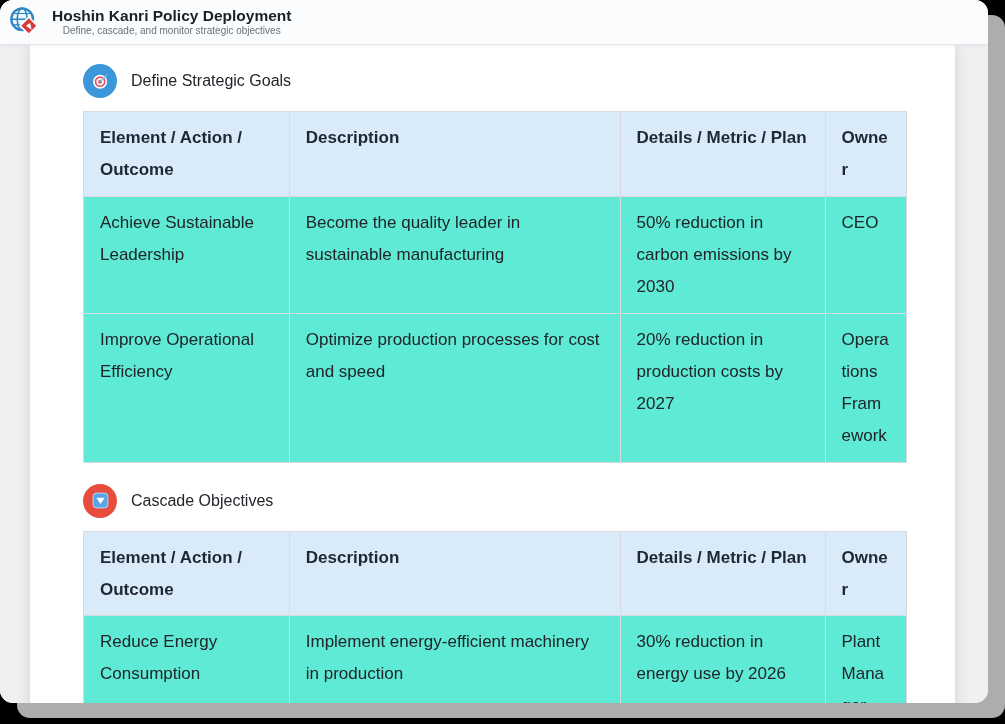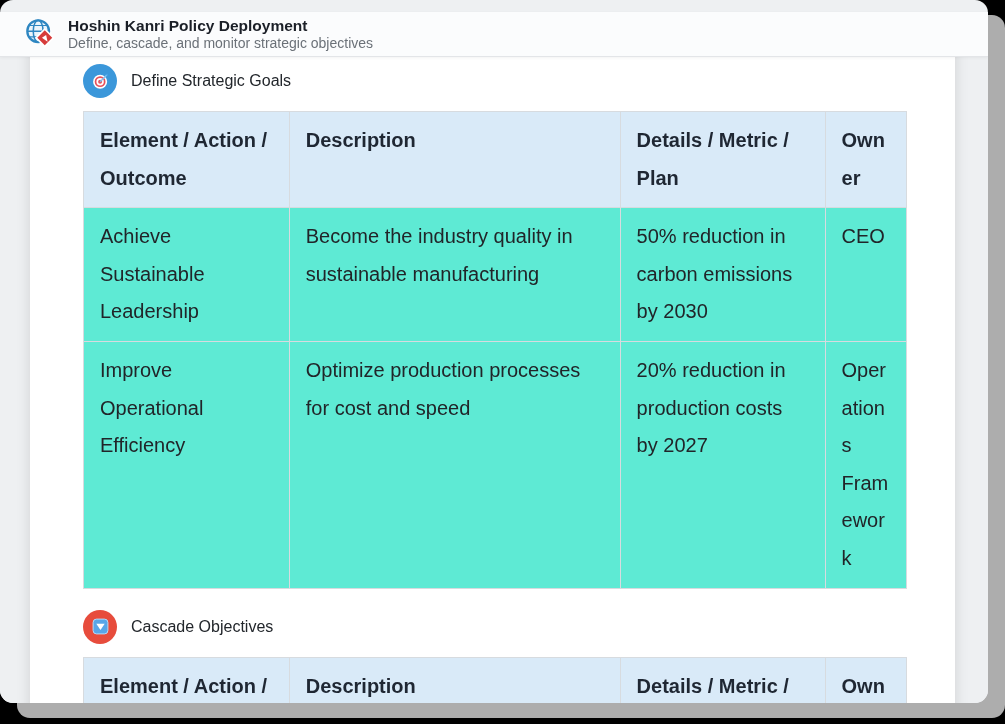--- a/index.html
+++ b/index.html
@@ -11,28 +11,27 @@
   }
   .window{
     position:absolute;left:0;top:0;width:988px;height:703px;
     background:#eef0f2;border-radius:13px;overflow:hidden;
     box-shadow:17px 15px 0 0 #adadad;
   }
   
   .app-header{
     position:relative;z-index:3;height:44px;background:#fbfcfd;
     border-bottom:1px solid #e3e5e8;
-    display:flex;align-items:center;gap:10px;padding-left:24px;
+    display:flex;align-items:center;gap:10px;padding-left:8px;
     box-shadow:0 1px 3px rgba(0,0,0,.05);
-    margin-top:12px;
   }
   .logo{width:34px;height:34px;flex:0 0 auto;}
   .title-block{display:flex;flex-direction:column;line-height:1.25;}
   .app-title{font-size:15.5px;font-weight:bold;color:#1b1f27;}
-  .app-subtitle{font-size:14px;color:#6b7178;}
+  .app-subtitle{font-size:10px;color:#6b7178;text-align:center;}
   
   .content{position:absolute;top:45px;left:0;right:0;bottom:0;background:#eef0f2;}
   .card{
     position:absolute;left:30px;top:0;width:925px;height:720px;
     background:#fff;box-shadow:0 0 13px rgba(0,0,0,.13);
     box-sizing:border-box;padding:0 48px 0 53px;
   }
   .section-title-row{
     display:flex;align-items:center;gap:13px;
     padding-top:15px;padding-bottom:8px;
@@ -44,21 +43,21 @@
   .badge{
     width:34px;height:34px;border-radius:50%;flex:0 0 auto;
     display:flex;align-items:center;justify-content:center;
   }
   .badge svg{width:19px;height:19px;}
   .heading-text{font-size:16px;color:#22262b;}
   
   table{width:100%;border-collapse:collapse;table-layout:fixed;}
   th,td{
     border:1px solid #d7dbdf;text-align:left;vertical-align:top;
-    padding:10px 16px;font-size:20px;line-height:1.88;color:#212529;
+    padding:10px 16px;font-size:17px;line-height:1.88;color:#212529;
     overflow-wrap:break-word;word-wrap:break-word;
   }
   th{background:#d9eaf8;font-weight:bold;color:#1f2733;}
   td{background:#5eead4;}
 </style>
 </head>
 <body>
 
 <div class="window">
 
@@ -109,21 +108,21 @@
             <tr>
               <th>Element / Action / Outcome</th>
               <th>Description</th>
               <th>Details / Metric / Plan</th>
               <th>Owner</th>
             </tr>
           </thead>
         <tbody>
             <tr>
               <td>Achieve Sustainable Leadership</td>
-              <td>Become the industry quality in sustainable manufacturing</td>
+              <td>Become the quality leader in sustainable manufacturing</td>
               <td>50% reduction in carbon emissions by 2030</td>
               <td>CEO</td>
             </tr>
             <tr>
               <td>Improve Operational Efficiency</td>
               <td>Optimize production processes for cost and speed</td>
               <td>20% reduction in production costs by 2027</td>
               <td>Operations Framework</td>
             </tr>
           </tbody>

